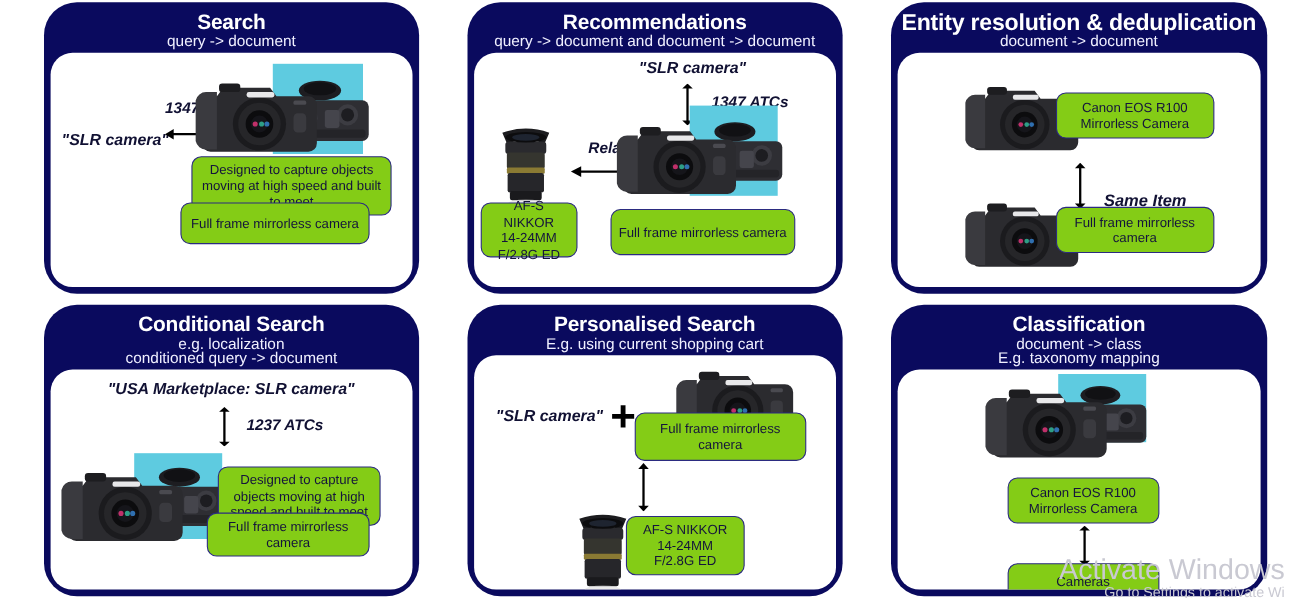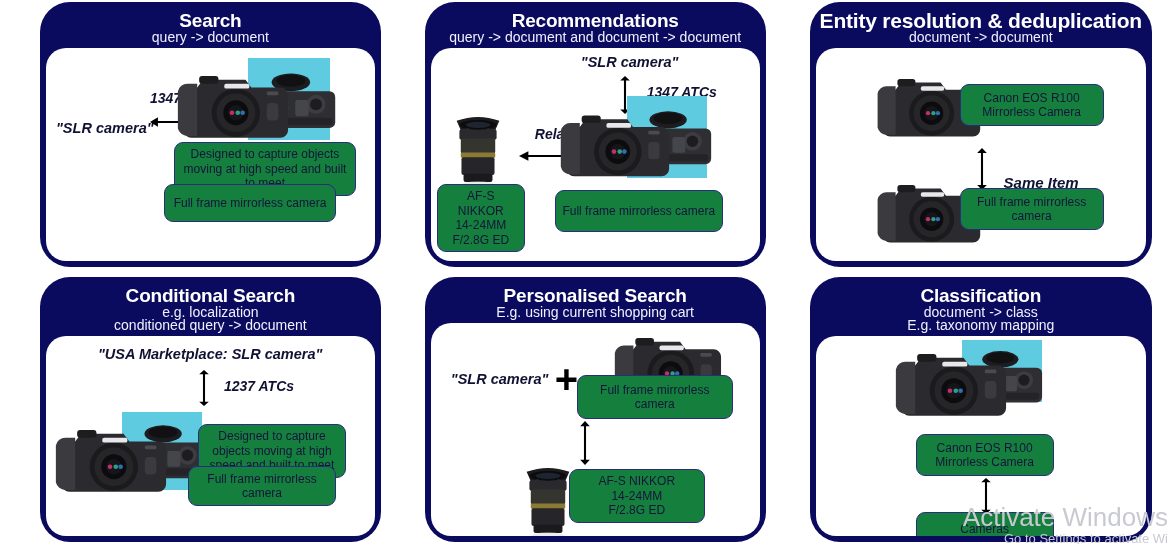--- a/index.html
+++ b/index.html
@@ -70,21 +70,21 @@
     font-style:italic;
     font-weight:bold;
     color:#111133;
     font-size:14px;
     white-space:nowrap;
   }
   .box{
     position:absolute;
     border:1.6px solid #2b2b80;
     border-radius:9px;
-    background:#15803d;
+    background:#84cc16;
     color:#14143c;
     font-size:12px;
     line-height:14.5px;
     text-align:center;
     display:flex;
     align-items:center;
     justify-content:center;
     box-sizing:border-box;
     padding:3px 5px;
   }
@@ -215,21 +215,21 @@
       <div class="qtext" style="left:150px;top:6px;">"SLR camera"</div>
 
       <svg class="arrow-v" style="left:186px;top:28px;width:16px;height:38px;" viewBox="0 0 20 100" preserveAspectRatio="none">
           <use href="#sym-arrow-v"></use>
         </svg>
       <div class="label-it" style="left:216px;top:36px;">1347 ATCs</div>
 
       <svg class="lens" style="left:16px;top:60px;width:62px;height:86px;" viewBox="0 0 90 120">
           <use href="#sym-lens"></use>
         </svg>
-      <div class="box" style="left:6px;top:136px;width:88px;height:68px;white-space:pre-line;">AF-S
+      <div class="box" style="left:6px;top:136px;width:88px;height:50px;white-space:pre-line;">AF-S
 NIKKOR
 14-24MM
 F/2.8G ED</div>
 
       <div class="label-it" style="left:104px;top:78px;">Related</div>
       <svg class="arrow-h" style="left:88px;top:100px;width:78px;height:16px;" viewBox="0 0 100 20" preserveAspectRatio="none">
           <use href="#sym-arrow-h"></use>
         </svg>
 
       <div class="cyanbg" style="left:196px;top:48px;width:80px;height:82px;"></div>
@@ -309,21 +309,21 @@
 
       <div class="box" style="left:146px;top:52px;width:156px;height:44px;">Full frame mirrorless camera</div>
 
       <svg class="arrow-v" style="left:146px;top:98px;width:16px;height:44px;" viewBox="0 0 20 100" preserveAspectRatio="none">
           <use href="#sym-arrow-v"></use>
         </svg>
 
       <svg class="lens" style="left:86px;top:136px;width:62px;height:86px;" viewBox="0 0 90 120">
           <use href="#sym-lens"></use>
         </svg>
-      <div class="box" style="left:138px;top:146px;width:136px;height:54px;white-space:pre-line;">AF-S NIKKOR
+      <div class="box" style="left:138px;top:146px;width:108px;height:54px;white-space:pre-line;">AF-S NIKKOR
 14-24MM
 F/2.8G ED</div>
     </div>
   </section>
 
   <section class="panel">
     <div class="p-head">
       <div class="p-title">Classification</div>
       <div class="p-sub">document -&gt; class</div>
       <div class="p-sub">E.g. taxonomy mapping</div>

